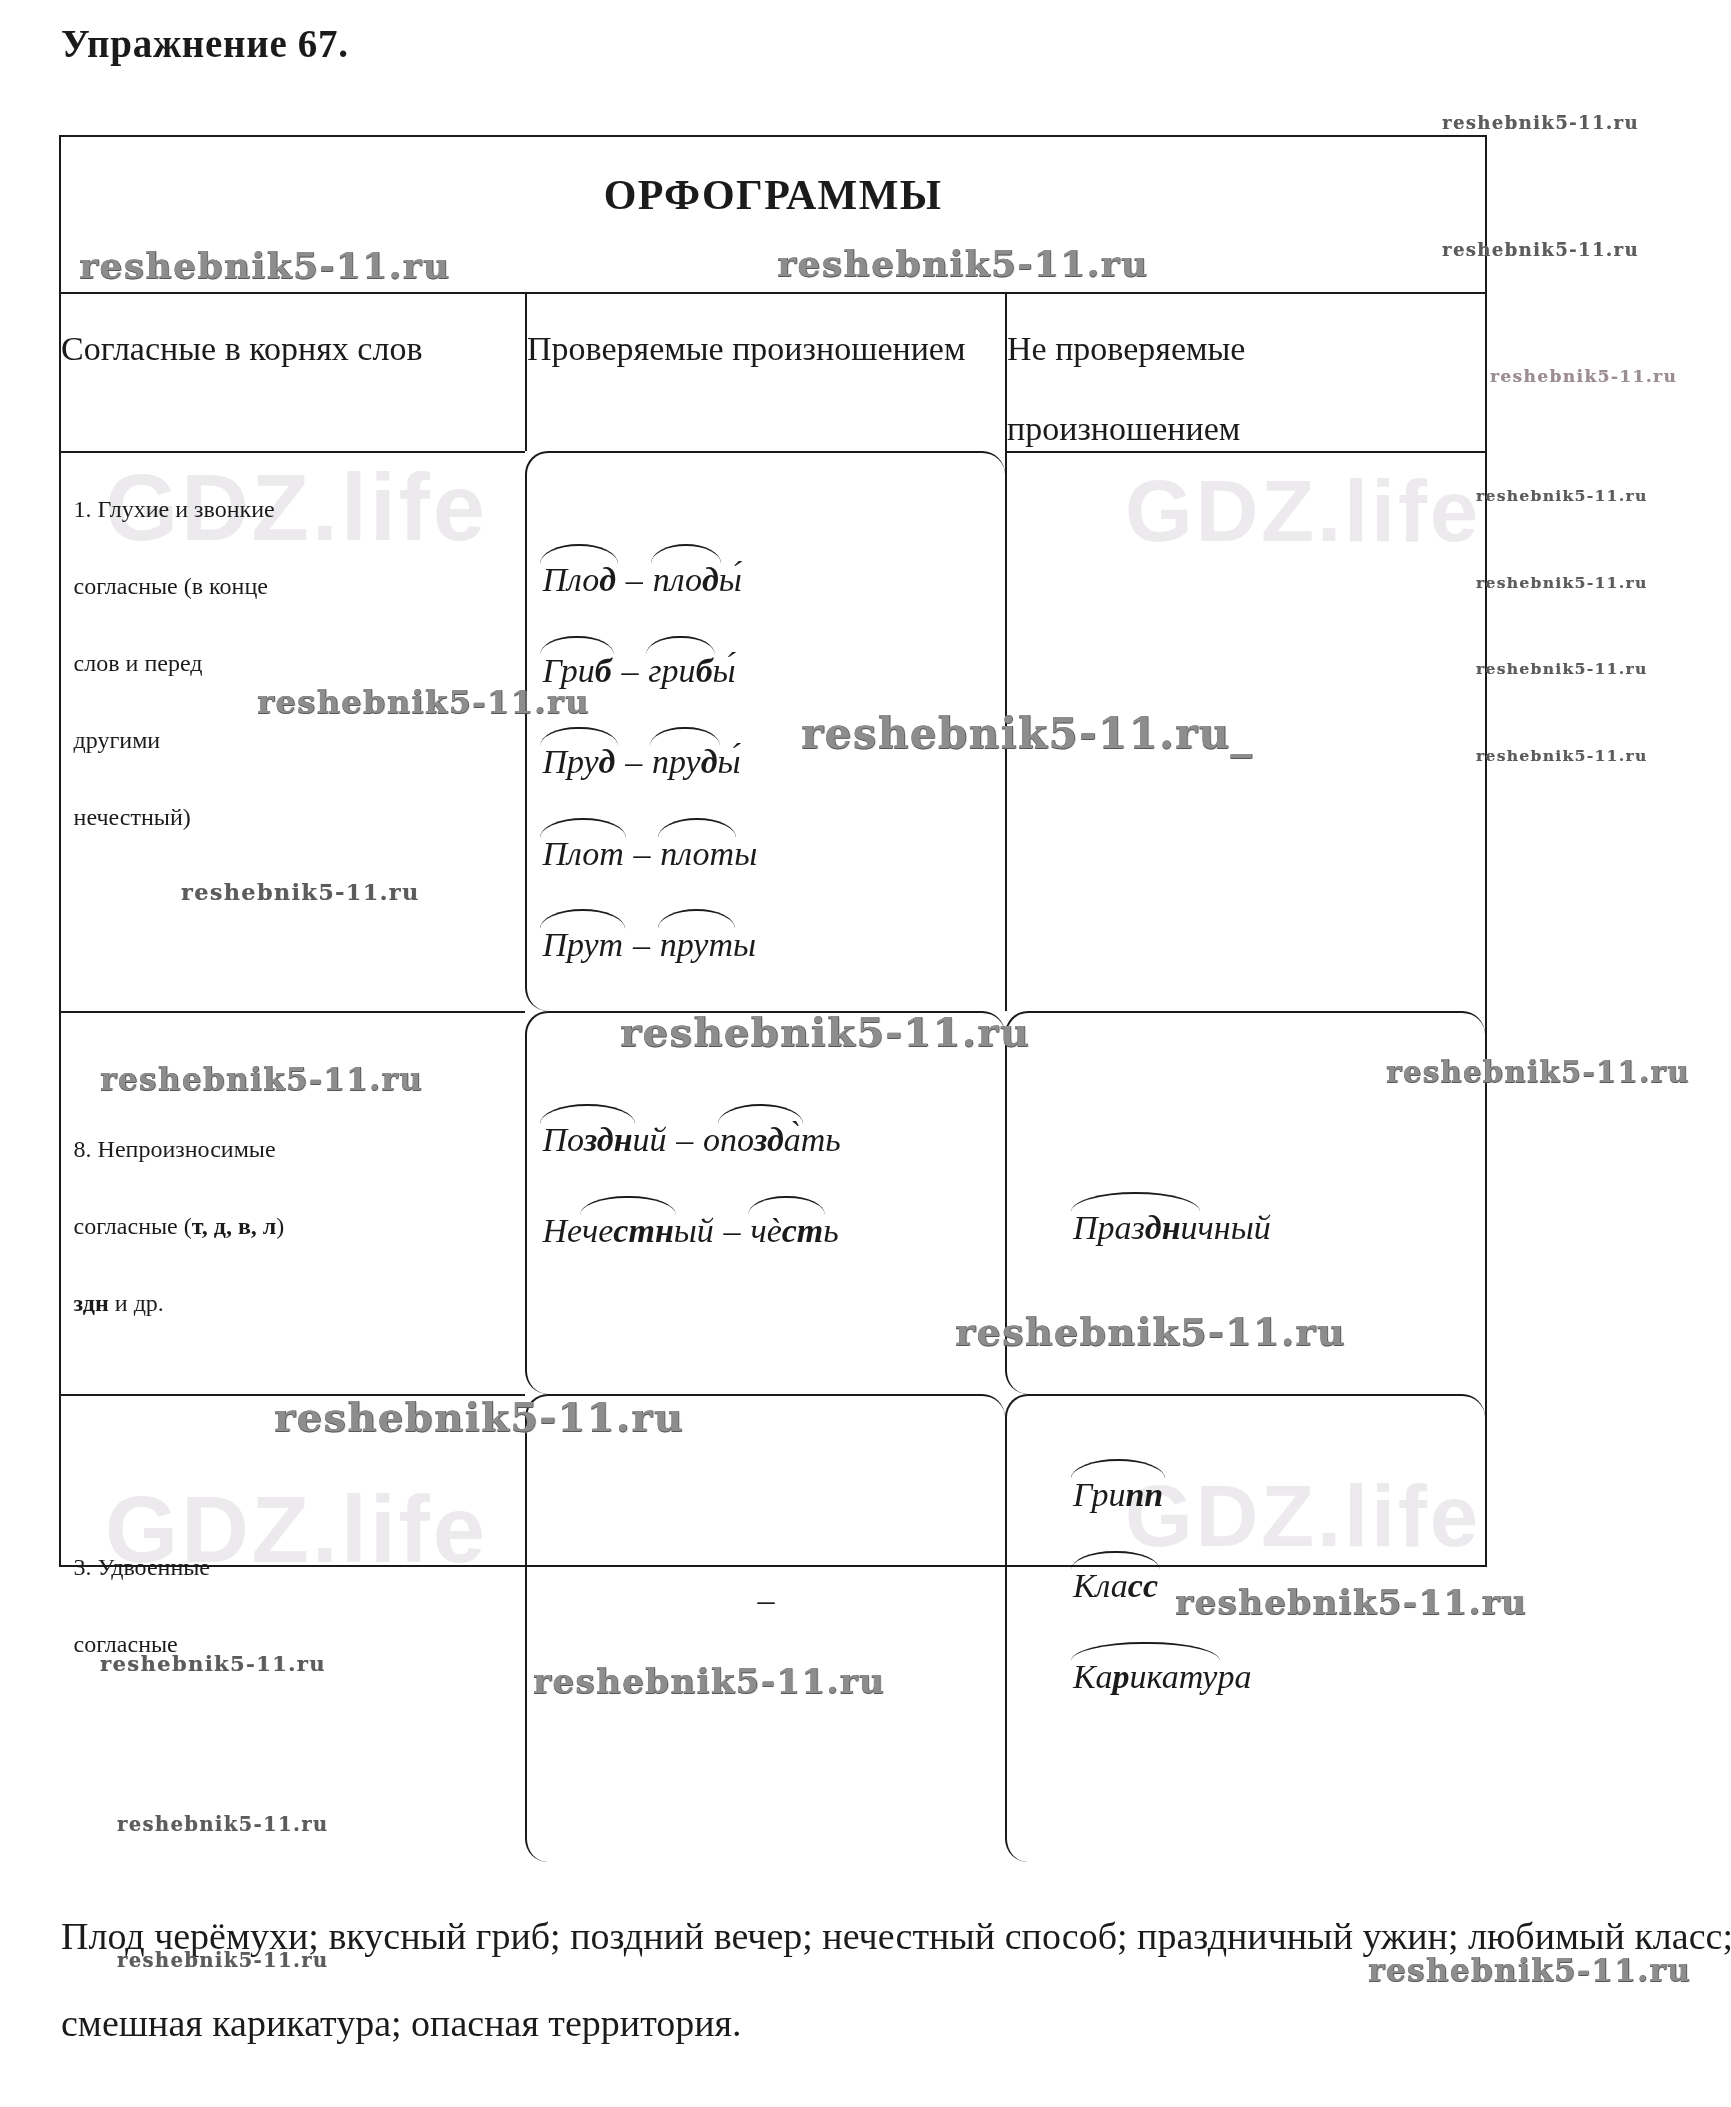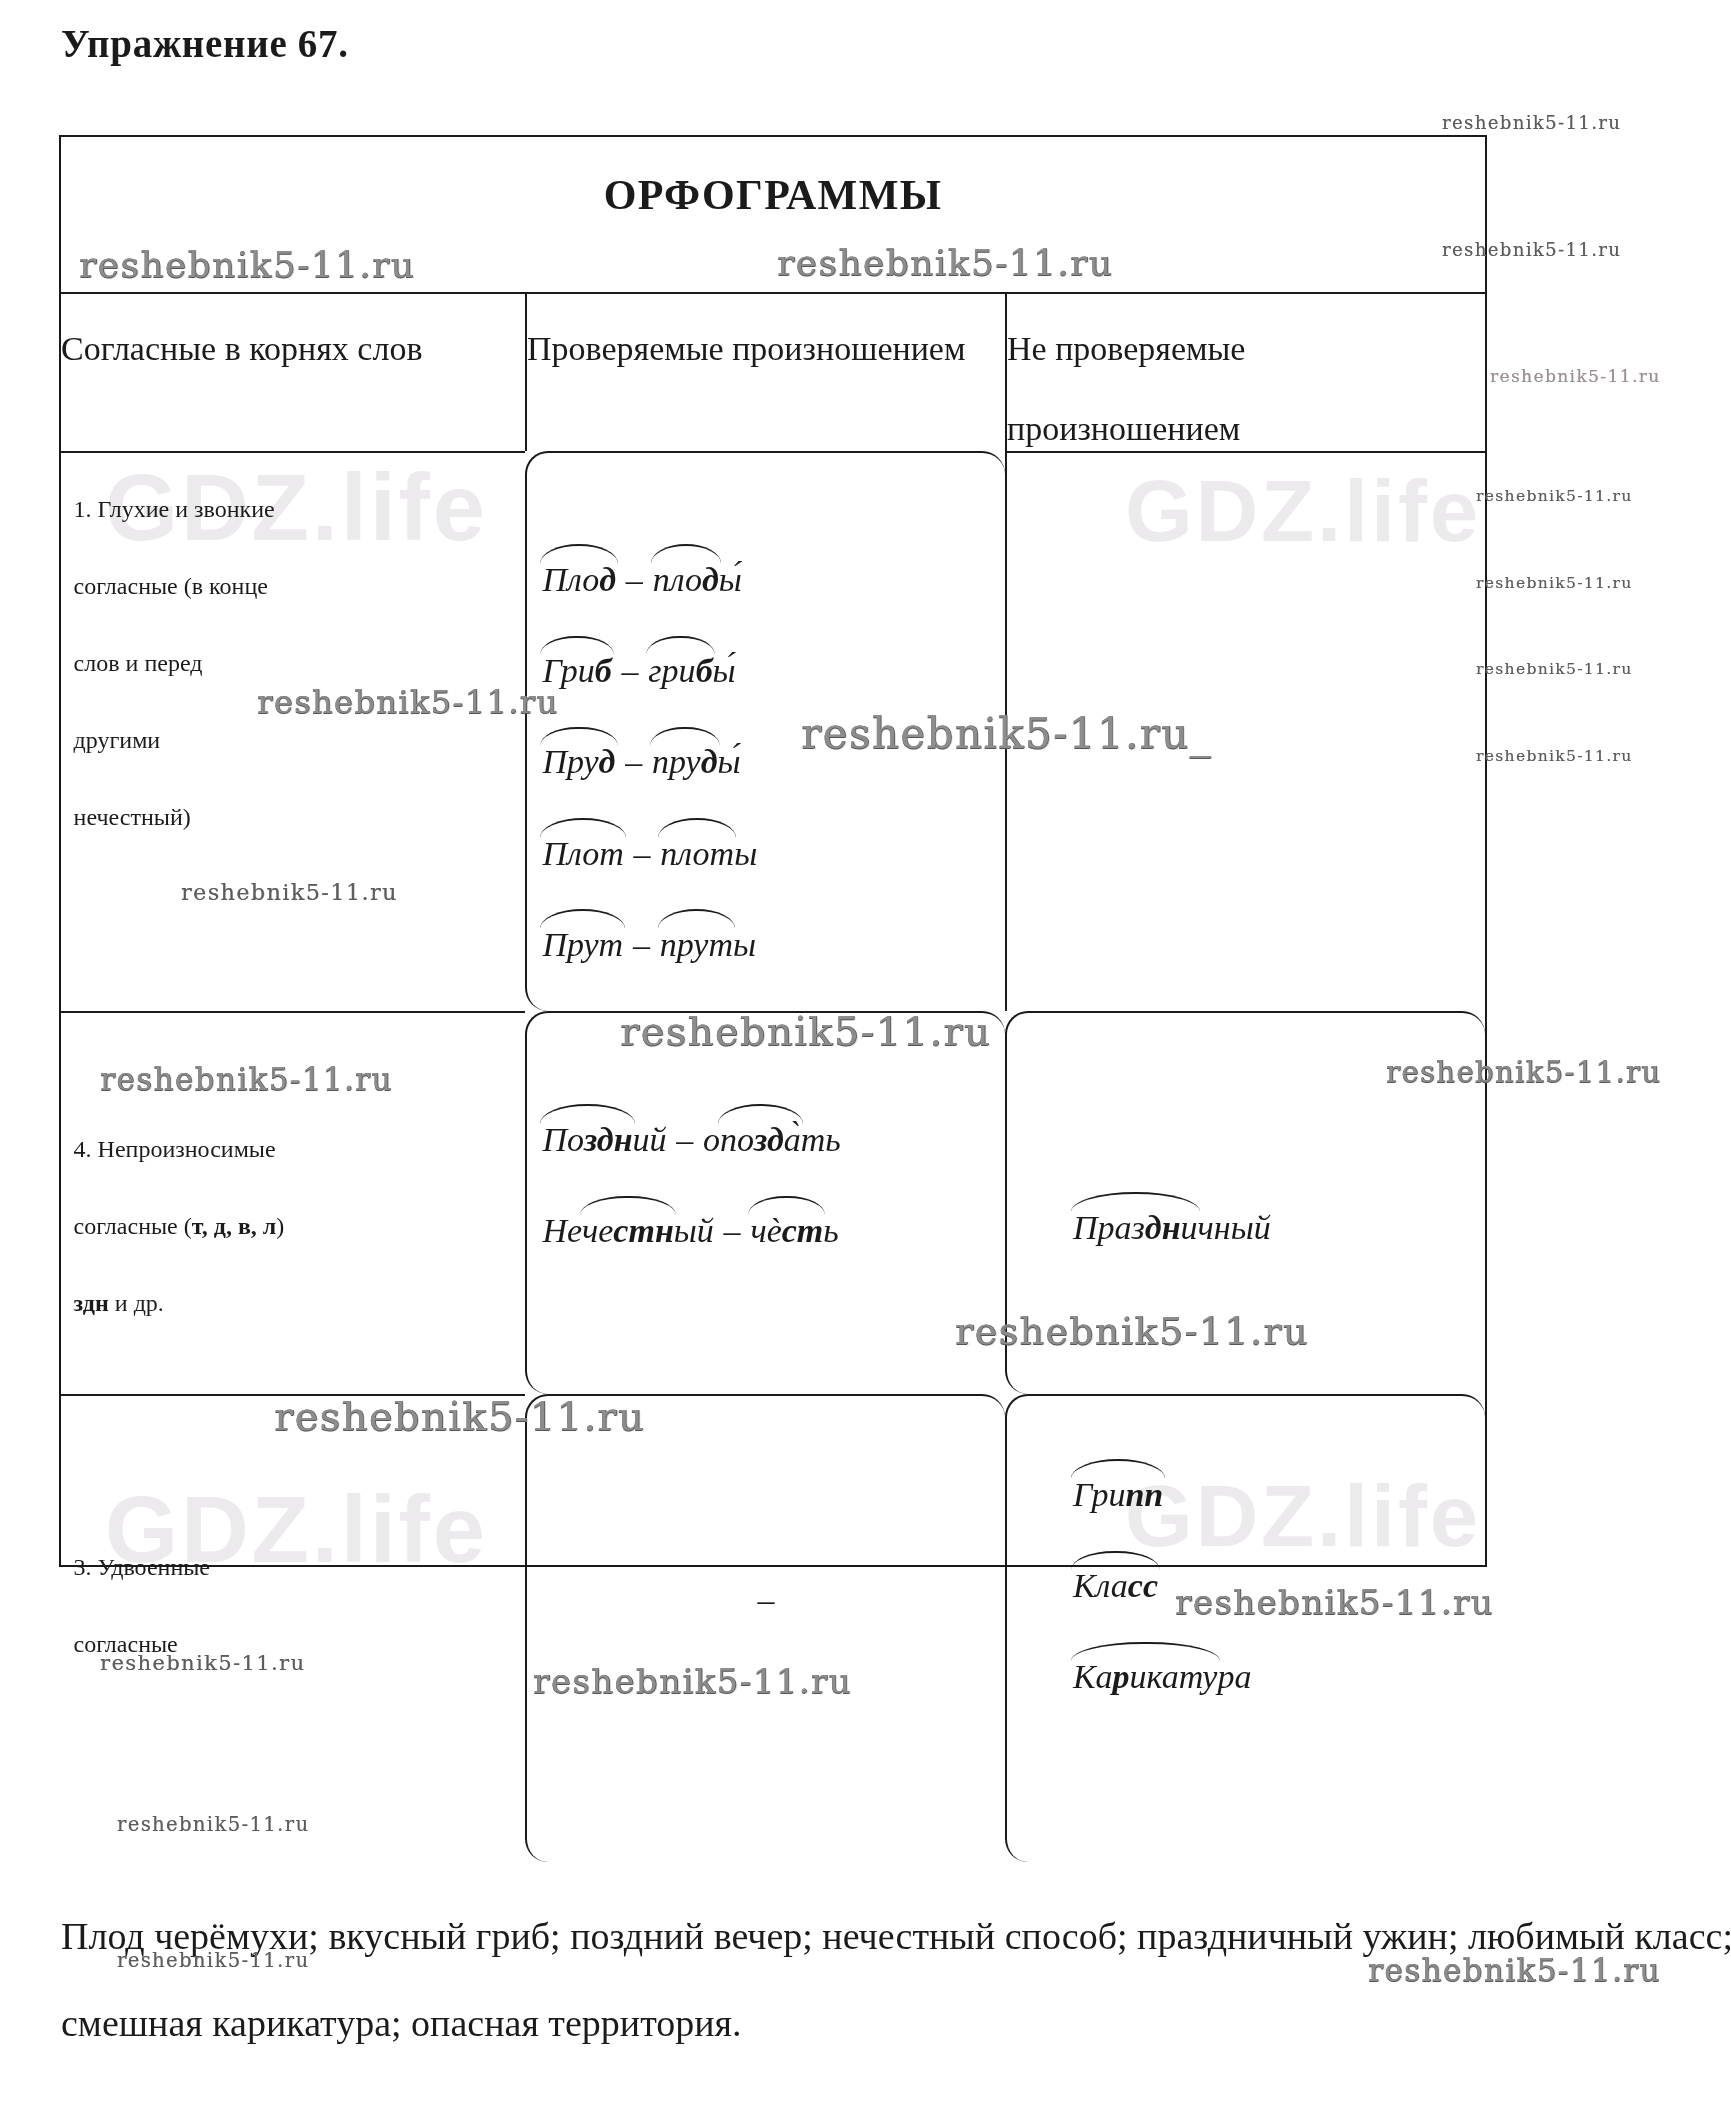--- a/index.html
+++ b/index.html
@@ -38,21 +38,21 @@
   .arc::before{content:"";position:absolute;left:-2.1px;right:-2.1px;top:-0.40em;height:0.52em;
                border-top:2.8px solid #1c1c1c;
                border-radius:50% 50% 0 0 / 100% 100% 0 0;}
   .dash{margin:0 9.8px;font-style:normal;}
   b{font-weight:700;}
 
   .answer{position:absolute;left:61px;top:1893px;width:1675px;margin:0;
           font-size:38px;line-height:87px;}
 
   
-  .wm{position:absolute;white-space:nowrap;font-family:"DejaVu Serif",serif;font-weight:400;
+  .wm{position:absolute;white-space:nowrap;font-family:"DejaVu Serif",serif;font-weight:700;
       z-index:3;letter-spacing:1.4px;}
   .wm-hatch{color:#8d8d8d;text-shadow:0.7px 0 0 #565656,0 0.7px 0 #565656,1.4px 1.4px 0.7px #c9c9c9;}
   .wm-dark{color:#5c5c5c;text-shadow:0.3px 0.3px 0 #9a9a9a;}
   .wm-rose{color:#9b8d93;text-shadow:0.3px 0.3px 0 #c7bcc1;}
   .gdz{position:absolute;white-space:nowrap;font-family:"Liberation Sans",sans-serif;
        font-weight:700;color:#eceaed;z-index:0;letter-spacing:2.8px;}
 </style>
 </head>
 <body>
 
@@ -82,21 +82,21 @@
     <div class="cell ex bt bl r1ex">
         <div class="ex-line"><span class="word"><span class="arc"><span>Пло</span><b>д</b></span></span><span class="dash">–</span><span class="word"><span class="arc"><span>пло</span><b>д</b></span><span>ы́</span></span></div>
         <div class="ex-line"><span class="word"><span class="arc"><span>Гри</span><b>б</b></span></span><span class="dash">–</span><span class="word"><span class="arc"><span>гри</span><b>б</b></span><span>ы́</span></span></div>
         <div class="ex-line"><span class="word"><span class="arc"><span>Пру</span><b>д</b></span></span><span class="dash">–</span><span class="word"><span class="arc"><span>пру</span><b>д</b></span><span>ы́</span></span></div>
         <div class="ex-line"><span class="word"><span class="arc"><span>Плот</span></span></span><span class="dash">–</span><span class="word"><span class="arc"><span>плот</span></span><span>ы</span></span></div>
         <div class="ex-line"><span class="word"><span class="arc"><span>Прут</span></span></span><span class="dash">–</span><span class="word"><span class="arc"><span>прут</span></span><span>ы</span></span></div>
       </div>
     <div class="cell bt bl"></div>
 
     <div class="cell name bt r2name">
-        <div class="name-line"><span>4. Непроизносимые</span></div>
+        <div class="name-line"><span>8. Непроизносимые</span></div>
         <div class="name-line"><span>согласные (</span><b>т, д, в, л</b><span>)</span></div>
         <div class="name-line"><b>здн</b><span> и др.</span></div>
       </div>
     <div class="cell ex bt bl r2ex">
         <div class="ex-line"><span class="word"><span class="arc"><span>По</span><b>здн</b></span><span>ий</span></span><span class="dash">–</span><span class="word"><span>о</span><span class="arc"><span>по</span><b>зд</b><span>а̀</span></span><span>ть</span></span></div>
         <div class="ex-line"><span class="word"><span>Не</span><span class="arc"><span>че</span><b>стн</b></span><span>ый</span></span><span class="dash">–</span><span class="word"><span class="arc"><span>чѐ</span><b>ст</b></span><span>ь</span></span></div>
       </div>
     <div class="cell ex bt bl r2un">
         <div class="ex-line"><span class="word"><span class="arc"><span>Праз</span><b>дн</b><span>и</span></span><span>чный</span></span></div>
       </div>

